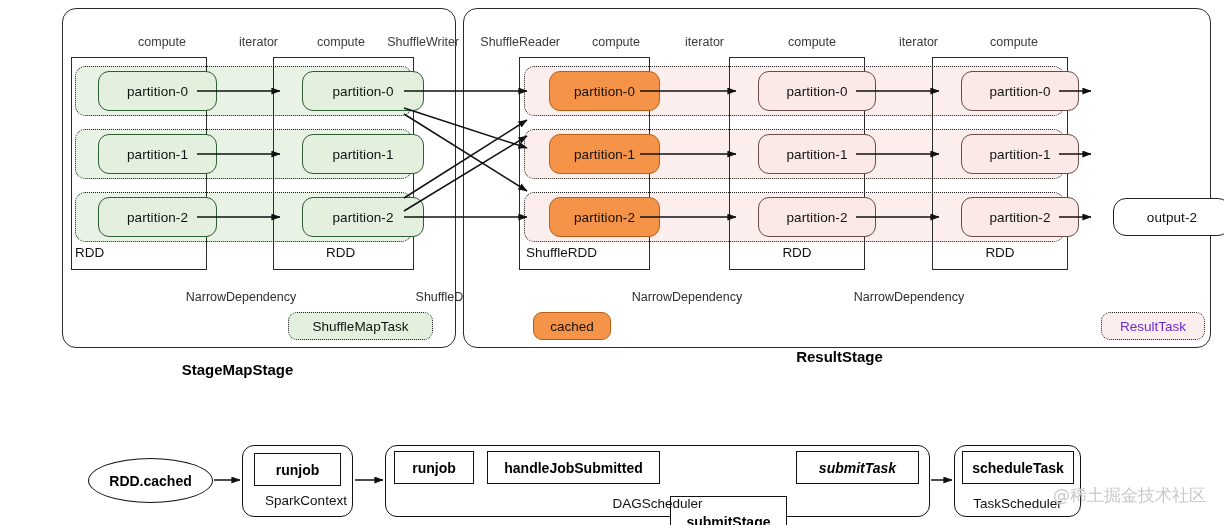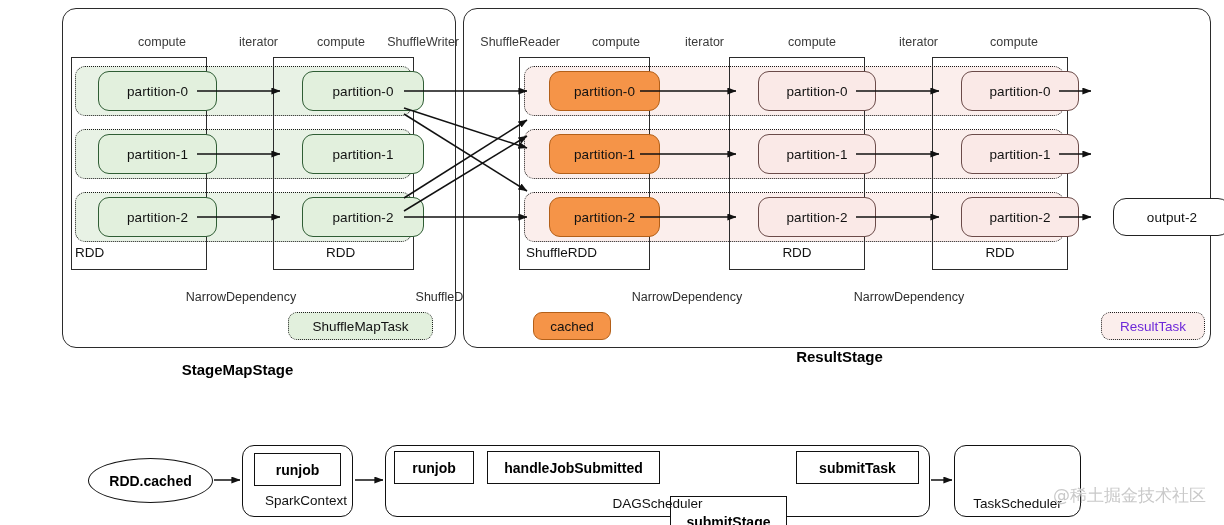--- a/index.html
+++ b/index.html
@@ -217,24 +217,25 @@
   <div class="abs ellipse" style="left:88px;top:458px;width:125px;height:45px;">RDD.cached</div>
 
   <div class="abs comp-box" style="left:242px;top:445px;width:111px;height:72px;"></div>
   <div class="abs method-box" style="left:254px;top:453px;width:87px;height:33px;">runjob</div>
   <div class="abs comp-name" style="left:242px;top:493px;width:112px;padding-left:16px;">SparkContext</div>
 
   <div class="abs comp-box" style="left:385px;top:445px;width:545px;height:72px;"></div>
   <div class="abs method-box" style="left:394px;top:451px;width:80px;height:33px;">runjob</div>
   <div class="abs method-box" style="left:487px;top:451px;width:173px;height:33px;">handleJobSubmitted</div>
   <div class="abs method-box" style="left:670px;top:451px;width:117px;height:51px;margin-top:45px;">submitStage</div>
-  <div class="abs method-box" style="left:796px;top:451px;width:123px;height:33px;">submitTask</div>
+  <div class="abs method-box" style="left:796px;top:451px;width:123px;height:33px;font-style:italic;">submitTask</div>
   <div class="abs comp-name" style="left:385px;top:496px;width:545px;">DAGScheduler</div>
 
   <div class="abs comp-box" style="left:954px;top:445px;width:127px;height:72px;"></div>
+  <div class="abs method-box" style="left:962px;top:451px;width:112px;height:33px;">scheduleTask</div>
   <div class="abs comp-name" style="left:954px;top:496px;width:127px;">TaskScheduler</div>
 
   <div class="abs watermark" style="left:1053px;top:484px;">@稀土掘金技术社区</div>
 
   <svg id="arrows">
     <defs>
       <marker id="ah" markerWidth="9" markerHeight="7" refX="8.6" refY="3.5" orient="auto" markerUnits="userSpaceOnUse">
         <polygon points="0 0, 9 3.5, 0 7" fill="#111"></polygon>
       </marker>
     </defs>

